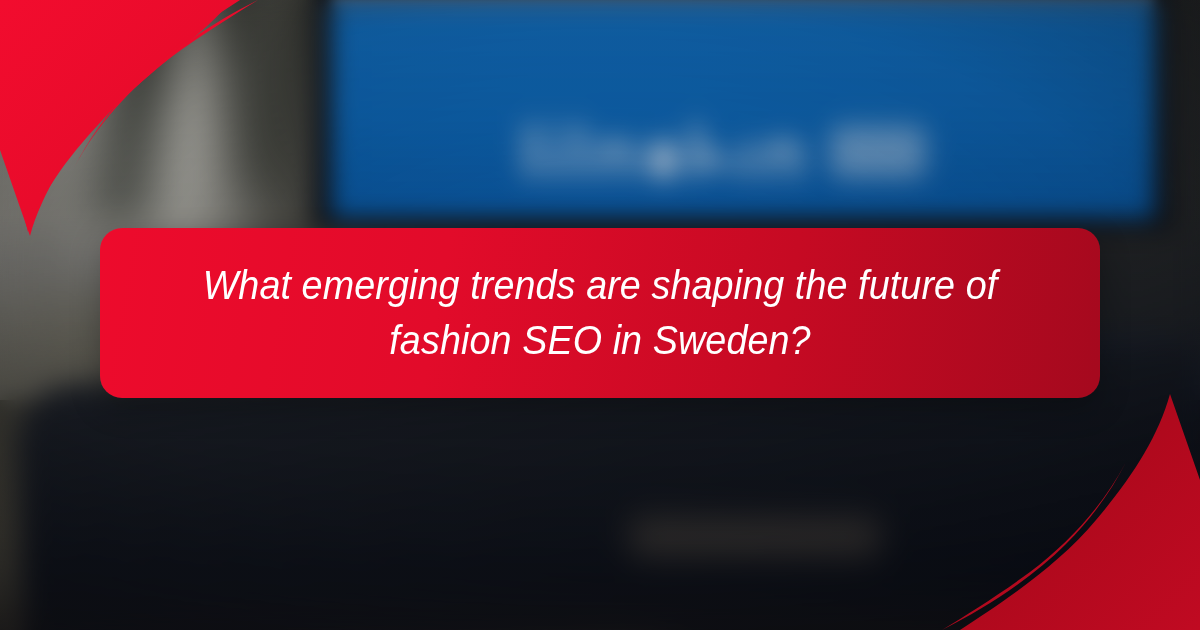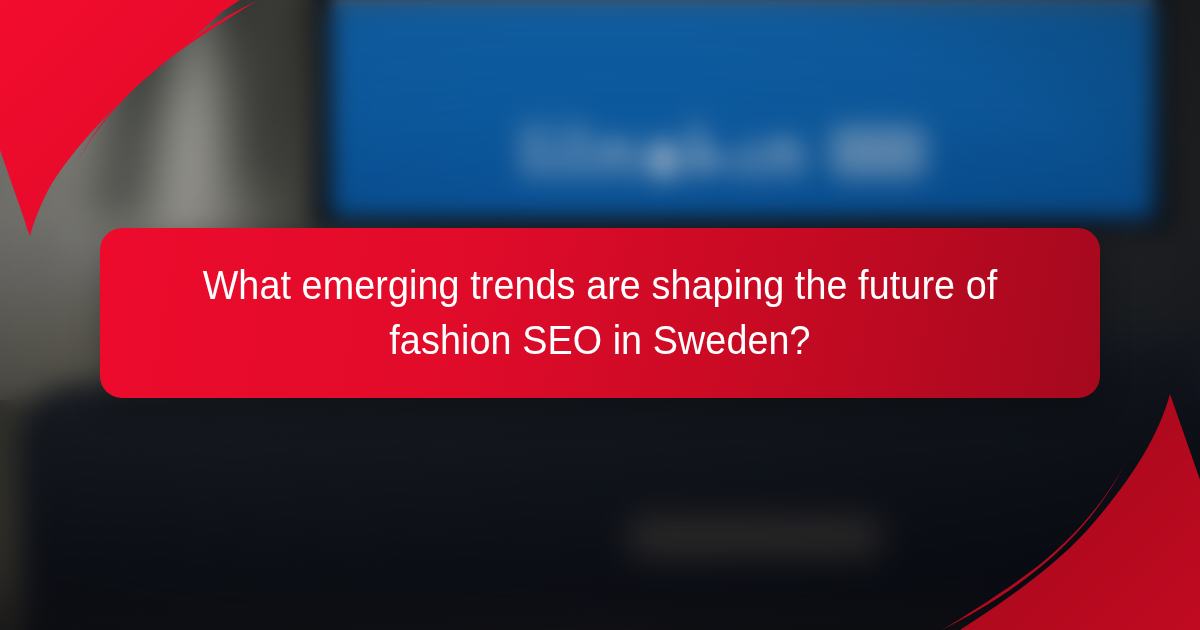--- a/index.html
+++ b/index.html
@@ -8,20 +8,21 @@
     padding: 0;
     background: #000;
   }
   #stage {
     position: relative;
     width: 1200px;
     height: 630px;
     overflow: hidden;
     font-family: "Liberation Sans", sans-serif;
     background: #1a1a18;
+    font-style: italic;
   }
 
   
   .photo-layer {
     position: absolute;
     inset: -40px;
     overflow: hidden;
   }
 
   

